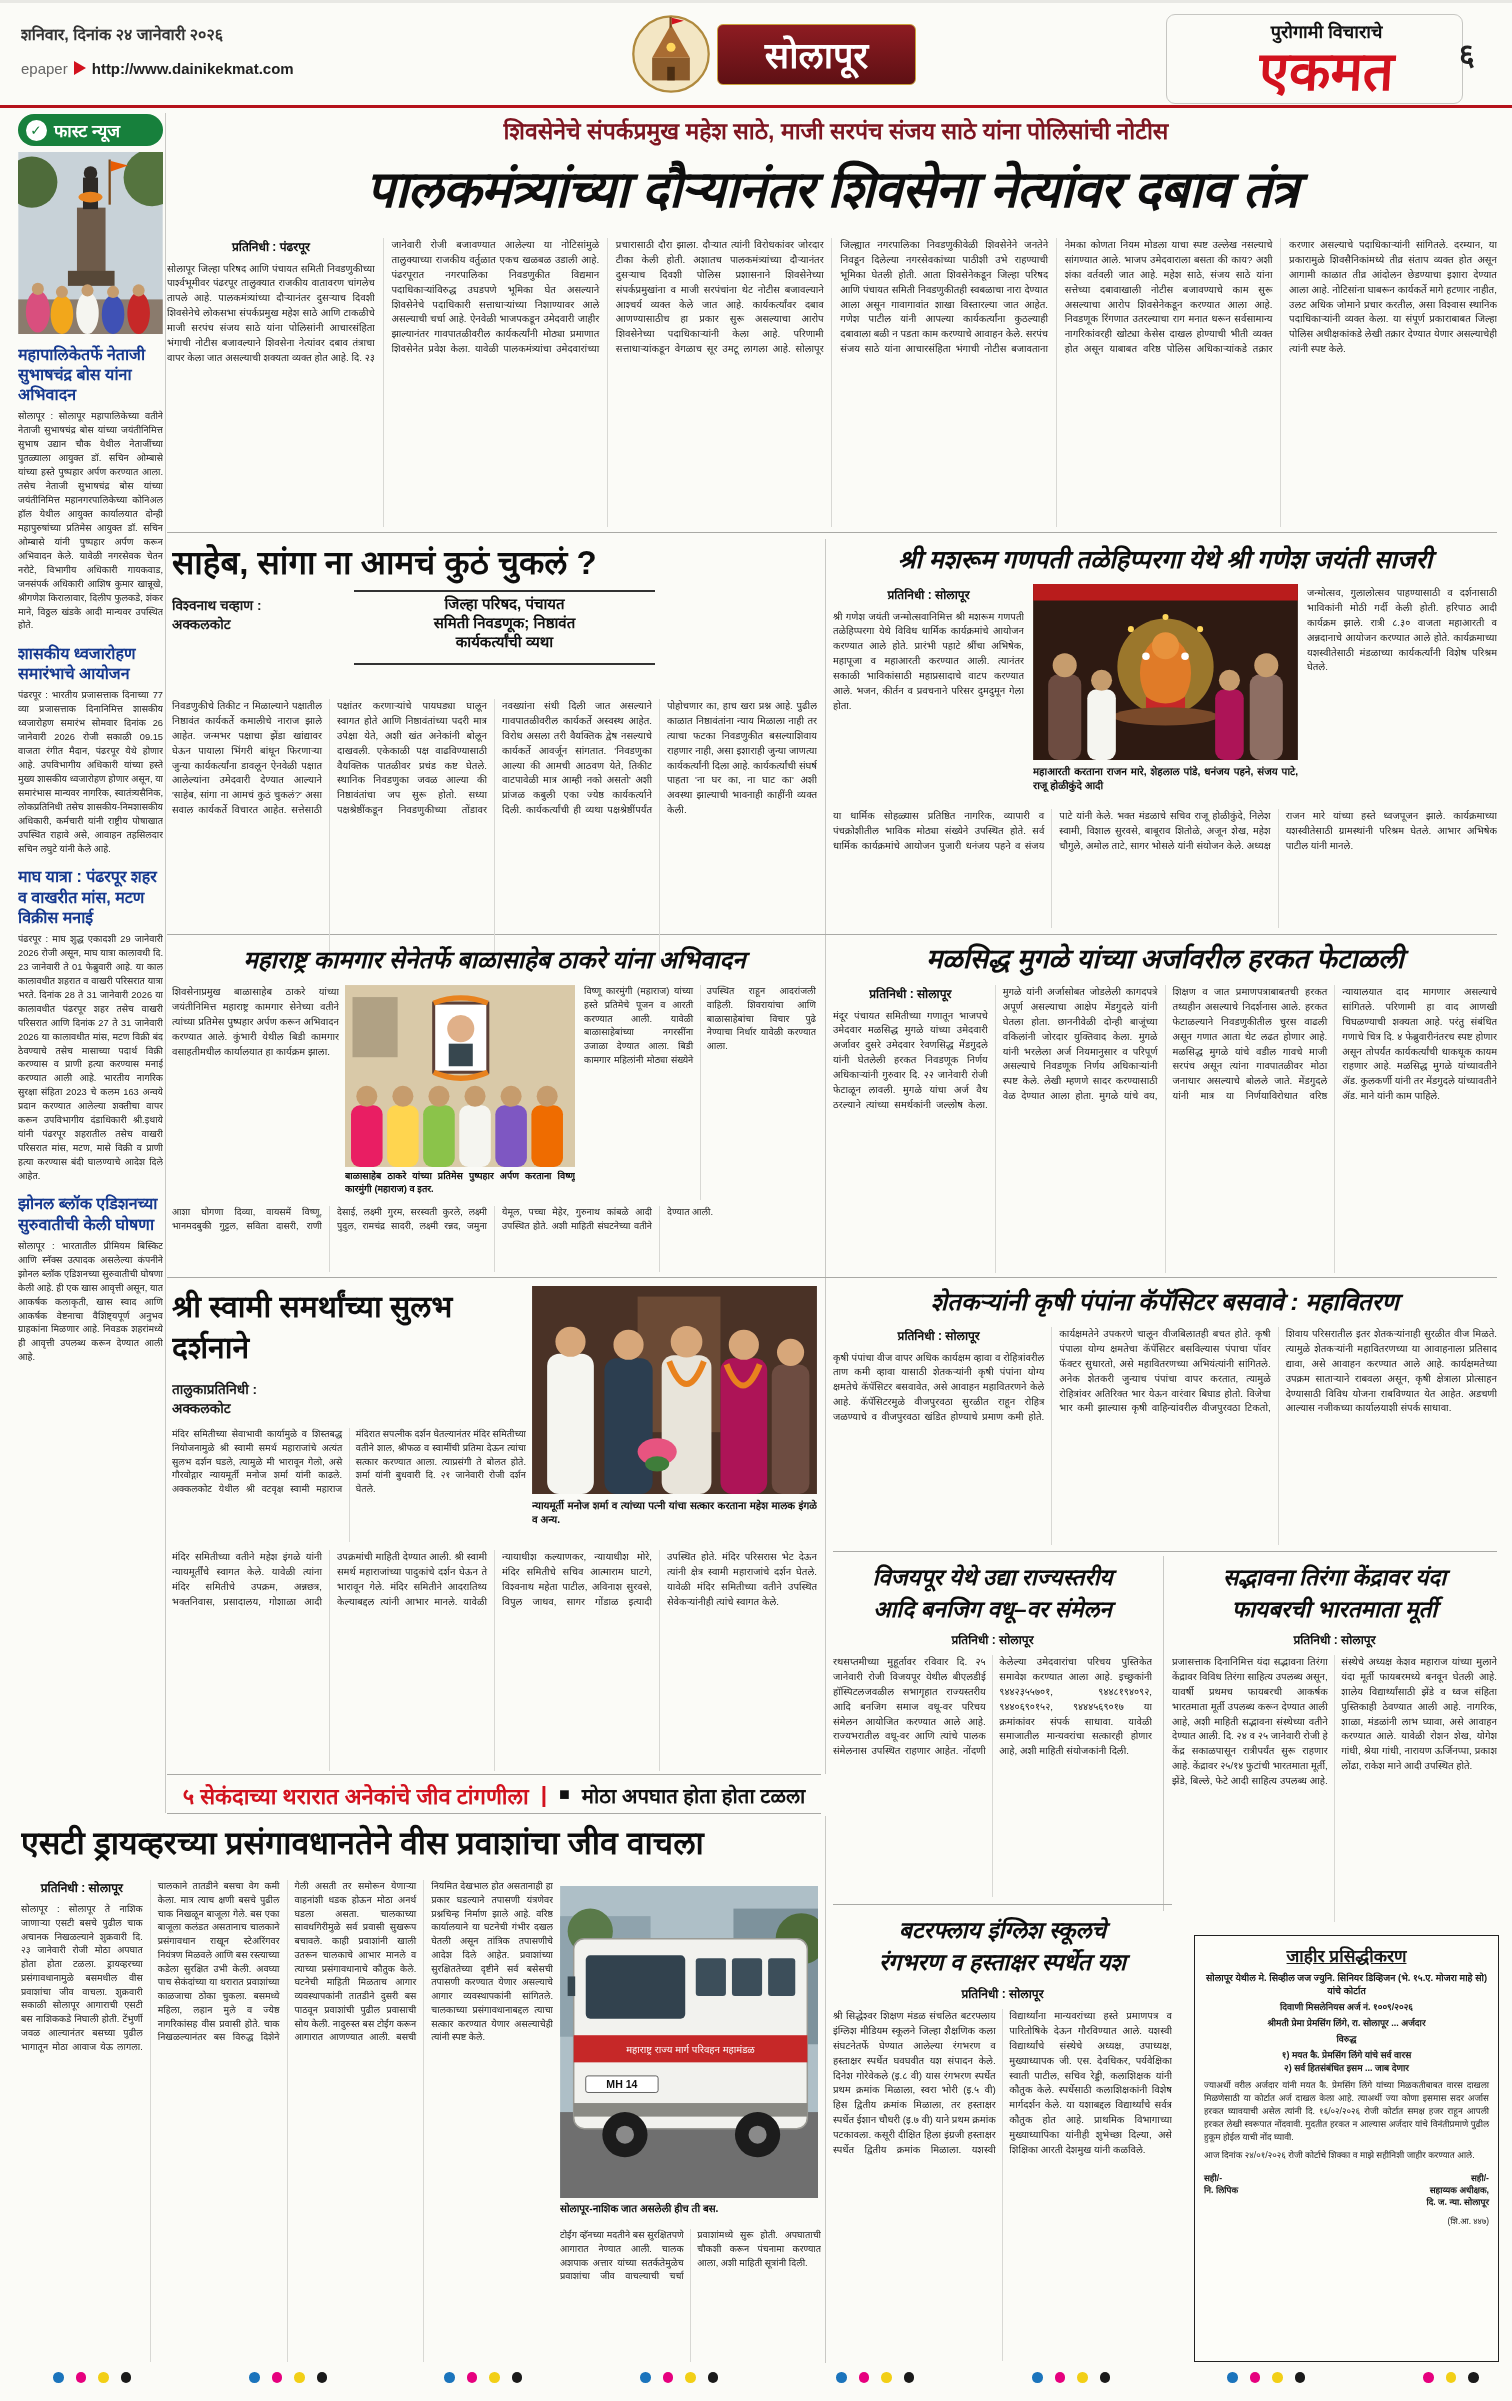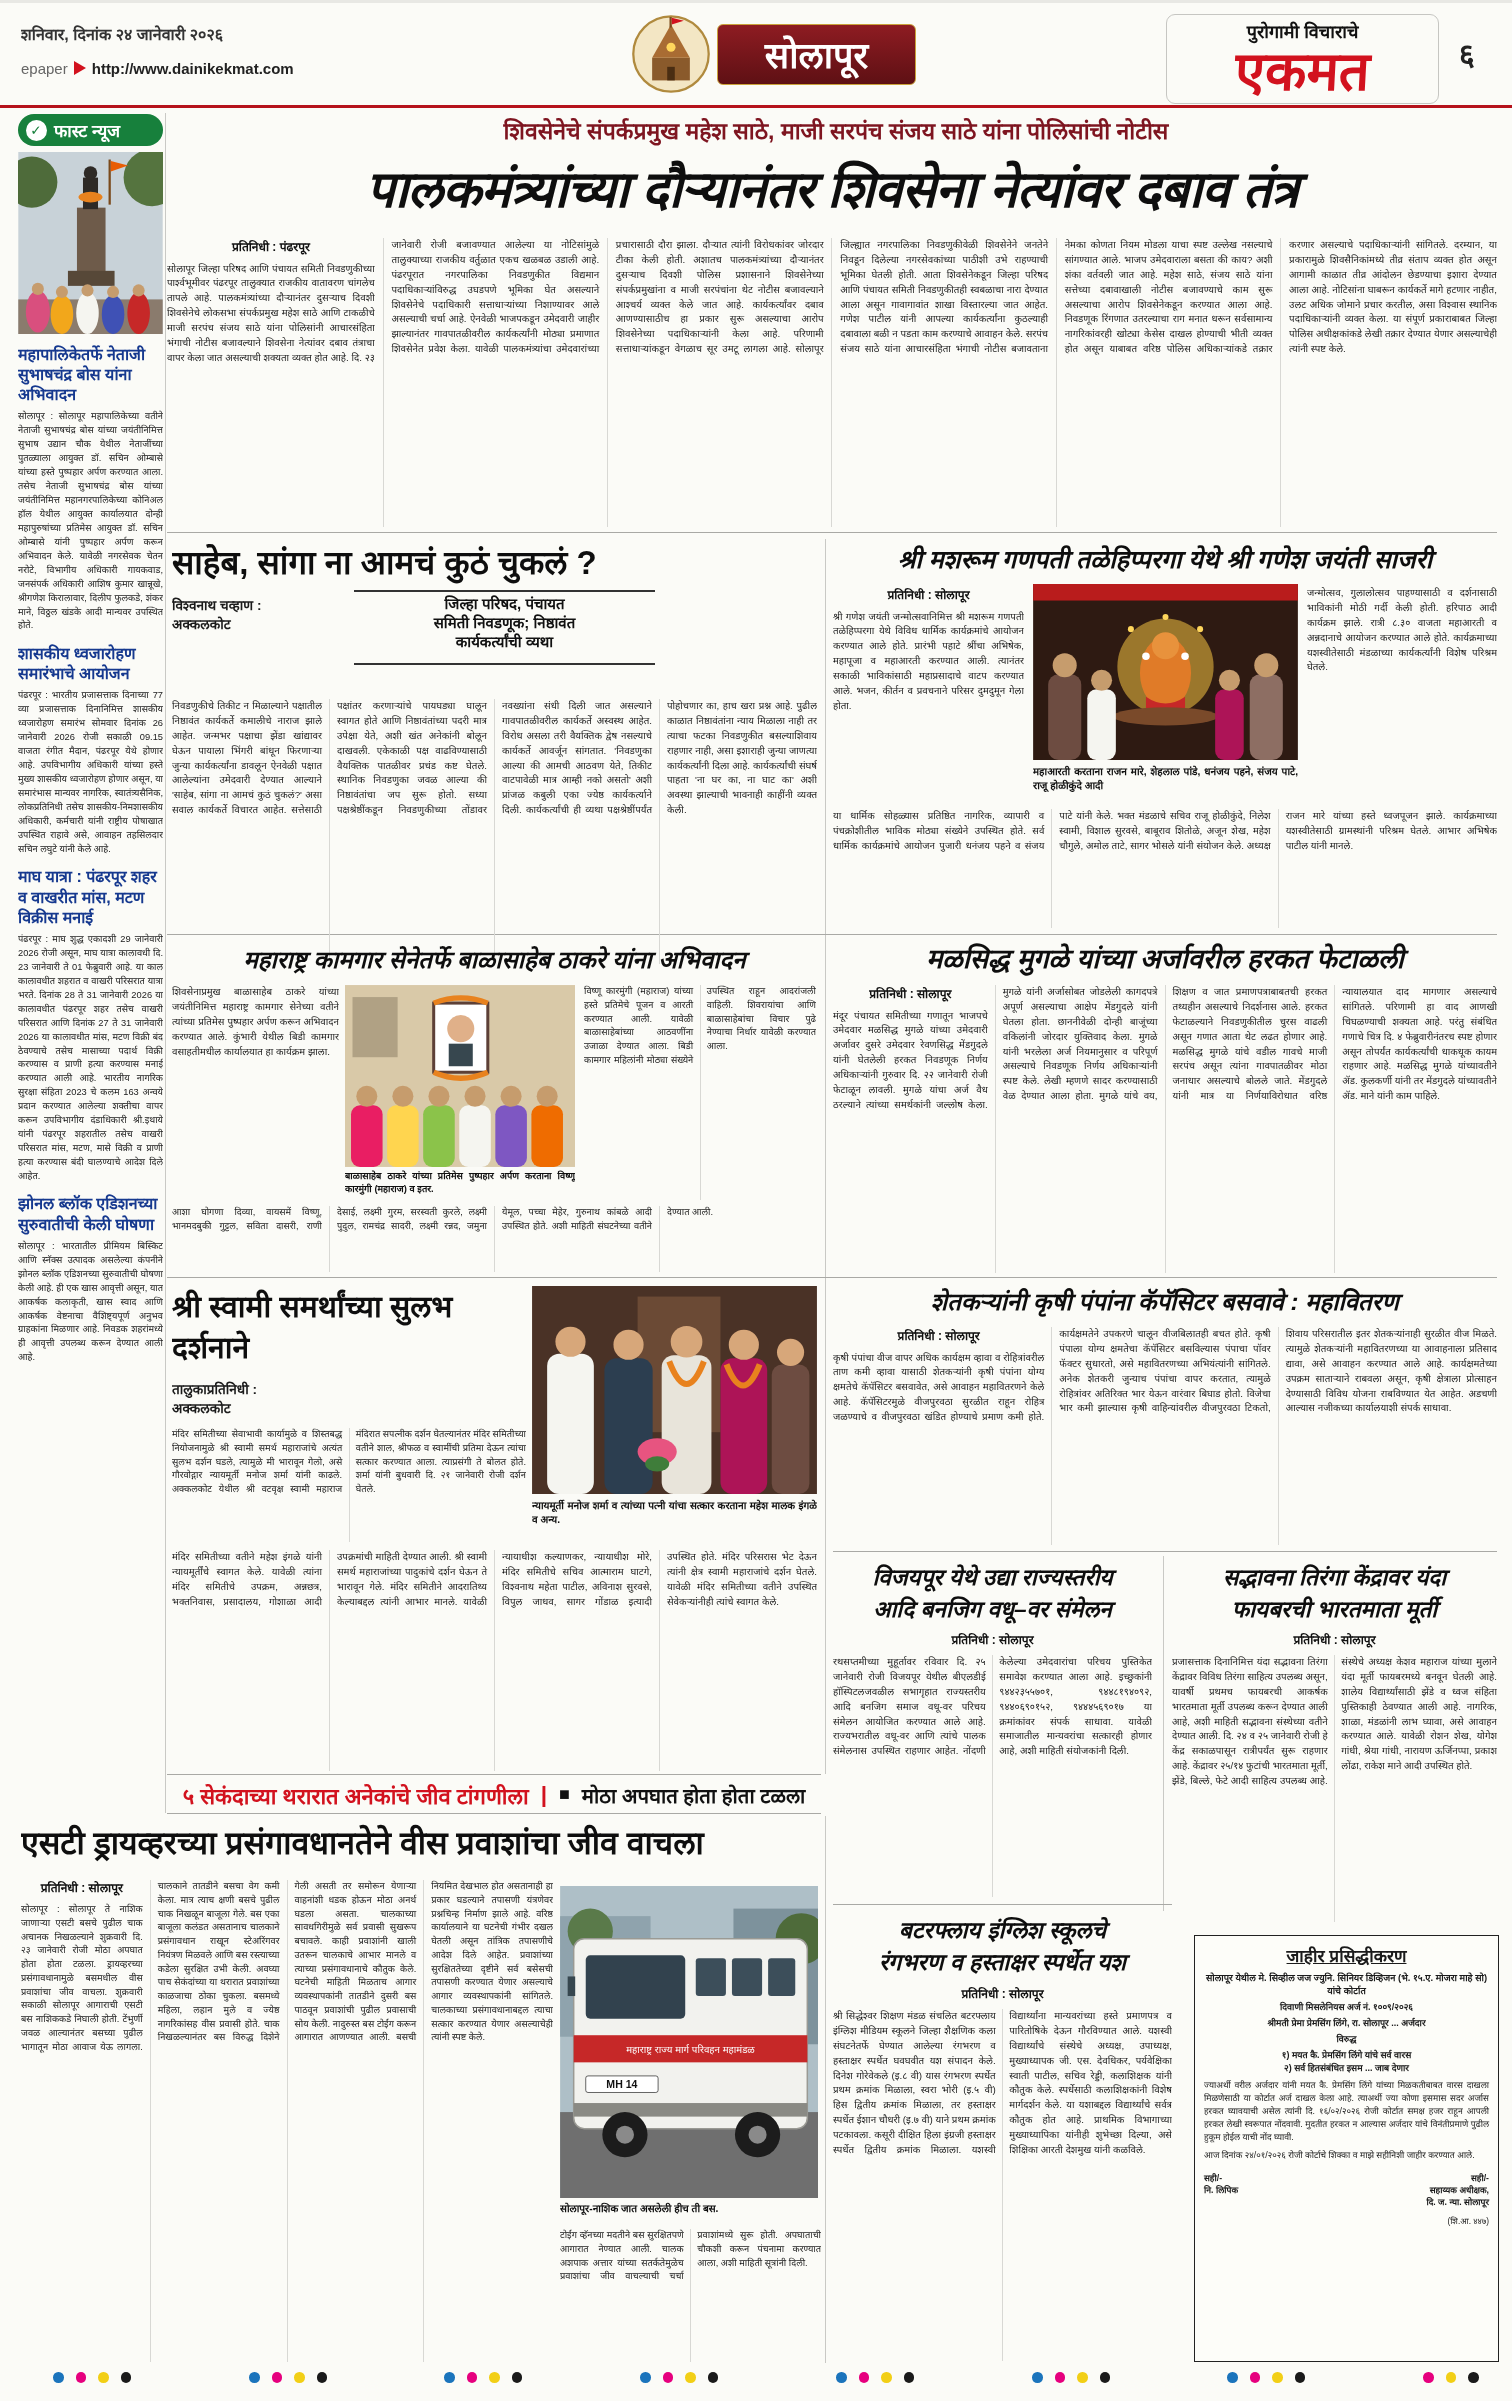--- a/index.html
+++ b/index.html
@@ -23,21 +23,21 @@
   .vrule{position:absolute;width:0.8px;background:#c9c9c5;}
   figure{margin:0;padding:0;}
   svg{display:block;}
   
   .date-line{font-size:16px;font-weight:600;color:#333;}
   .epaper{font-size:15px;color:#666;display:flex;align-items:center;gap:6px;}
   .epaper .url{color:#222;font-weight:600;}
   .play{width:0;height:0;border-left:12px solid #d2121e;border-top:7.5px solid transparent;border-bottom:7.5px solid transparent;display:inline-block;}
   .edition-box{background:linear-gradient(#8e1c22,#5e1014);border:1.5px solid #caa23a;border-radius:6px;
                color:#fff;font-weight:800;font-size:36px;display:flex;align-items:center;justify-content:center;}
-  .mast-box{border:0.8px solid #c6c6c2;border-radius:9px;text-align:center;padding-top:4.5px;}
+  .mast-box{border:0.8px solid #c6c6c2;border-radius:9px;text-align:center;padding-top:4.5px;padding-left:24px;}
   .tagline{font-size:18px;font-weight:800;color:#111;}
   .mast-title{font-size:54px;font-weight:800;color:#d2121e;line-height:1.05;transform:skewX(-3deg);}
   .pageno{font-size:30px;font-weight:800;color:#222;}
   .redbar{position:absolute;left:0;top:102px;width:1512px;height:3px;background:#b5121b;}
   .kicker{font-size:23px;font-weight:800;color:#7e1520;text-align:center;}
   
   .fn-head{background:#17803c;border-radius:16.6px;height:32px;display:flex;align-items:center;gap:7.5px;padding:0 7.5px;}
   .fn-ic{width:21px;height:21px;border-radius:50%;background:#fff;color:#17803c;font-weight:800;font-size:13.6px;
          display:flex;align-items:center;justify-content:center;}
   .fn-title{color:#fff;font-weight:800;font-size:17.3px;}
@@ -238,21 +238,21 @@
       <rect x="152" y="160" width="42" height="82" rx="12" fill="#f5f5f0"></rect>
         <circle cx="173" cy="148" r="14" fill="#c69c6d"></circle>
       <rect x="200" y="160" width="42" height="82" rx="12" fill="#7e57c2"></rect>
         <circle cx="221" cy="148" r="14" fill="#c69c6d"></circle>
       <rect x="248" y="160" width="42" height="82" rx="12" fill="#ef6c00"></rect>
         <circle cx="269" cy="148" r="14" fill="#c69c6d"></circle>
     </svg>
   </figure>
   <div class="abs cap" style="left:345px;top:1167px;width:230px;height:30px;font-size:9.4px;">बाळासाहेब ठाकरे यांच्या प्रतिमेस पुष्पहार अर्पण करताना विष्णू कारमुंगी (महाराज) व इतर.</div>
   <div class="abs" style="left:584px;top:982px;width:232px;height:215px;">
-    <div class="cols2 body-txt sm"><span>विष्णू कारमुंगी (महाराज) यांच्या हस्ते प्रतिमेचे पूजन व आरती करण्यात आली. यावेळी बाळासाहेबांच्या आठवणींना उजाळा देण्यात आला. बिडी कामगार महिलांनी मोठ्या संख्येने उपस्थित राहून आदरांजली वाहिली. शिवरायांचा आणि बाळासाहेबांचा विचार पुढे नेण्याचा निर्धार यावेळी करण्यात आला.</span></div>
+    <div class="cols2 body-txt sm"><span>विष्णू कारमुंगी (महाराज) यांच्या हस्ते प्रतिमेचे पूजन व आरती करण्यात आली. यावेळी बाळासाहेबांच्या नगरसींना उजाळा देण्यात आला. बिडी कामगार महिलांनी मोठ्या संख्येने उपस्थित राहून आदरांजली वाहिली. शिवरायांचा आणि बाळासाहेबांचा विचार पुढे नेण्याचा निर्धार यावेळी करण्यात आला.</span></div>
   </div>
   <div class="abs" style="left:172px;top:1203px;width:645px;height:66px;">
     <div class="cols4 body-txt sm"><span>आशा घोगणा दिव्या, वायसमें विष्णू, भानमदबुकी गुट्टल, सविता दासरी, राणी देसाई, लक्ष्मी गुरम, सरस्वती कुरले, लक्ष्मी पुदुल, रामचंद्र सादरी, लक्ष्मी रन्नद, जमुना येमूल, पच्चा मेहेर, गुरुनाथ कांबळे आदी उपस्थित होते. अशी माहिती संघटनेच्या वतीने देण्यात आली.</span></div>
   </div>
 
   <div class="abs hl center nowrap" style="left:833px;top:940px;width:664px;height:35px;font-size:27px;line-height:33px;">मळसिद्ध मुगळे यांच्या अर्जावरील हरकत फेटाळली</div>
   <div class="abs" style="left:833px;top:982px;width:664px;height:288px;">
     <div class="cols4 body-txt">
       <div class="byline">प्रतिनिधी : सोलापूर</div>
       <span>मंदूर पंचायत समितीच्या गणातून भाजपचे उमेदवार मळसिद्ध मुगळे यांच्या उमेदवारी अर्जावर दुसरे उमेदवार रेवणसिद्ध मेंडगुदले यांनी घेतलेली हरकत निवडणूक निर्णय अधिकाऱ्यांनी गुरुवार दि. २२ जानेवारी रोजी फेटाळून लावली. मुगळे यांचा अर्ज वैध ठरल्याने त्यांच्या समर्थकांनी जल्लोष केला. मुगळे यांनी अर्जासोबत जोडलेली कागदपत्रे अपूर्ण असल्याचा आक्षेप मेंडगुदले यांनी घेतला होता. छाननीवेळी दोन्ही बाजूंच्या वकिलांनी जोरदार युक्तिवाद केला. मुगळे यांनी भरलेला अर्ज नियमानुसार व परिपूर्ण असल्याचे निवडणूक निर्णय अधिकाऱ्यांनी स्पष्ट केले. लेखी म्हणणे सादर करण्यासाठी वेळ देण्यात आला होता. मुगळे यांचे वय, शिक्षण व जात प्रमाणपत्राबाबतची हरकत तथ्यहीन असल्याचे निदर्शनास आले. हरकत फेटाळल्याने निवडणुकीतील चुरस वाढली असून गणात आता थेट लढत होणार आहे. मळसिद्ध मुगळे यांचे वडील गावचे माजी सरपंच असून त्यांना गावपातळीवर मोठा जनाधार असल्याचे बोलले जाते. मेंडगुदले यांनी मात्र या निर्णयाविरोधात वरिष्ठ न्यायालयात दाद मागणार असल्याचे सांगितले. परिणामी हा वाद आणखी चिघळण्याची शक्यता आहे. परंतु संबंधित गणाचे चित्र दि. ४ फेब्रुवारीनंतरच स्पष्ट होणार असून तोपर्यंत कार्यकर्त्यांची धाकधूक कायम राहणार आहे. मळसिद्ध मुगळे यांच्यावतीने ॲड. कुलकर्णी यांनी तर मेंडगुदले यांच्यावतीने ॲड. माने यांनी काम पाहिले.</span>

